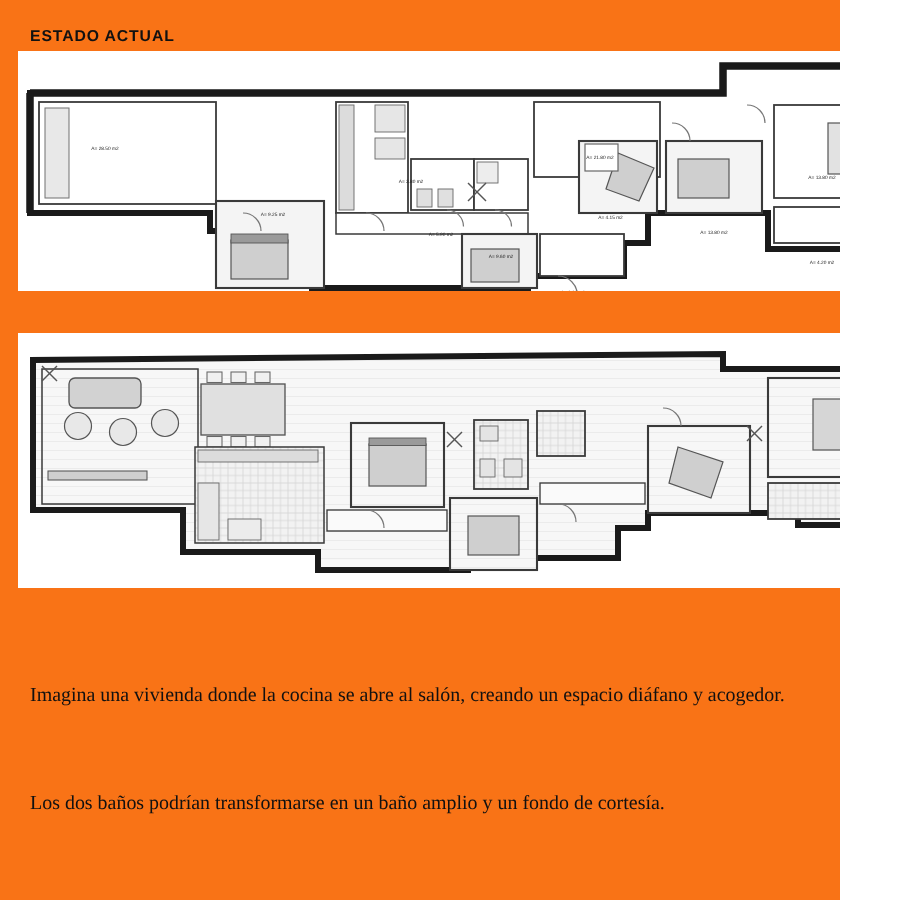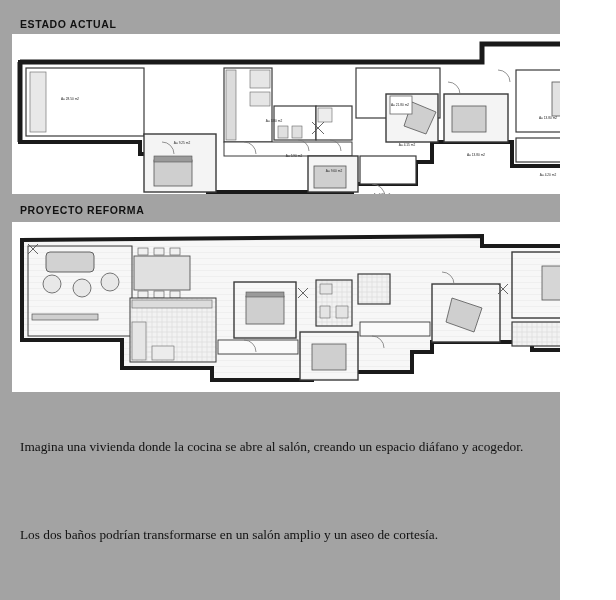--- a/index.html
+++ b/index.html
@@ -8,21 +8,21 @@
     padding: 0;
     width: 616px;
     height: 600px;
     background: #ffffff;
     font-family: "Liberation Sans", sans-serif;
   }
   .page {
     position: relative;
     width: 560px;
     height: 600px;
-    background: #a3a3a3;
+    background: #f97316;
     overflow: hidden;
   }
 
   .section-title {
     position: absolute;
     font-family: "Liberation Sans", sans-serif;
     font-weight: bold;
     font-size: 10.5px;
     letter-spacing: 0.6px;
     color: #111111;
@@ -43,21 +43,21 @@
   
   .desc {
     position: absolute;
     left: 20px;
     width: 576px;
     font-family: "Liberation Serif", serif;
     font-size: 13.3px;
     line-height: 1.45;
     color: #111111;
   }
-  #p1 { top: 424px; }
+  #p1 { top: 440px; }
   #p2 { top: 466px; }
   #p3 { top: 512px; }
   #p4 { top: 544px; }
 </style>
 </head>
 <body>
 
 <div class="page">
 
   <div class="section-title" id="title-actual">ESTADO ACTUAL</div>
@@ -126,21 +126,20 @@
           <text x="370" y="162" text-anchor="middle">A= 9.30 m2</text>
           <text x="388" y="72" text-anchor="middle">A= 21.80 m2</text>
           <text x="395" y="112" text-anchor="middle">A= 4.15 m2</text>
           <text x="464" y="122" text-anchor="middle">A= 13.80 m2</text>
           <text x="536" y="85" text-anchor="middle">A= 13.80 m2</text>
           <text x="536" y="142" text-anchor="middle">A= 4.20 m2</text>
         </g>
     </svg>
   </div>
 
-  <div class="section-title" id="title-reforma">PROYECTO REFORMA</div>
 
   <div class="plan" id="plan-reforma">
     <svg width="596" height="170" viewBox="0 0 596 170" xmlns="http://www.w3.org/2000/svg">
       <defs>
         <pattern id="floorboards" width="6" height="6" patternUnits="userSpaceOnUse">
           <rect width="6" height="6" fill="#f7f7f7"></rect>
           <line x1="0" y1="0" x2="6" y2="0" stroke="#dcdcdc" stroke-width="0.6"></line>
         </pattern>
         <pattern id="tiles" width="5" height="5" patternUnits="userSpaceOnUse">
           <rect width="5" height="5" fill="#f2f2f2"></rect>
@@ -206,15 +205,15 @@
         <line x1="496" y1="62" x2="486" y2="72" stroke="#555" stroke-width="0.9"></line>
         <path d="M232,118 A12,12 0 0 1 244,130" fill="none" stroke="#777" stroke-width="0.8"></path>
         <path d="M360,114 A12,12 0 0 1 372,126" fill="none" stroke="#777" stroke-width="0.8"></path>
         <path d="M430,50 A12,12 0 0 1 442,62" fill="none" stroke="#777" stroke-width="0.8"></path>
       </g>
       <g id="labels-reforma" font-family="Liberation Sans, sans-serif" font-size="3.2" fill="#222"></g>
     </svg>
   </div>
 
   <p class="desc" id="p1">Imagina una vivienda donde la cocina se abre al salón, creando un espacio diáfano y acogedor.</p>
-  <p class="desc" id="p3">Los dos baños podrían transformarse en un salón amplio y un aseo de cortesía.</p>
+  <p class="desc" id="p3">Los dos baños podrían transformarse en un baño amplio y un fondo de cortesía.</p>
 
 </div>
 
 </body></html>

